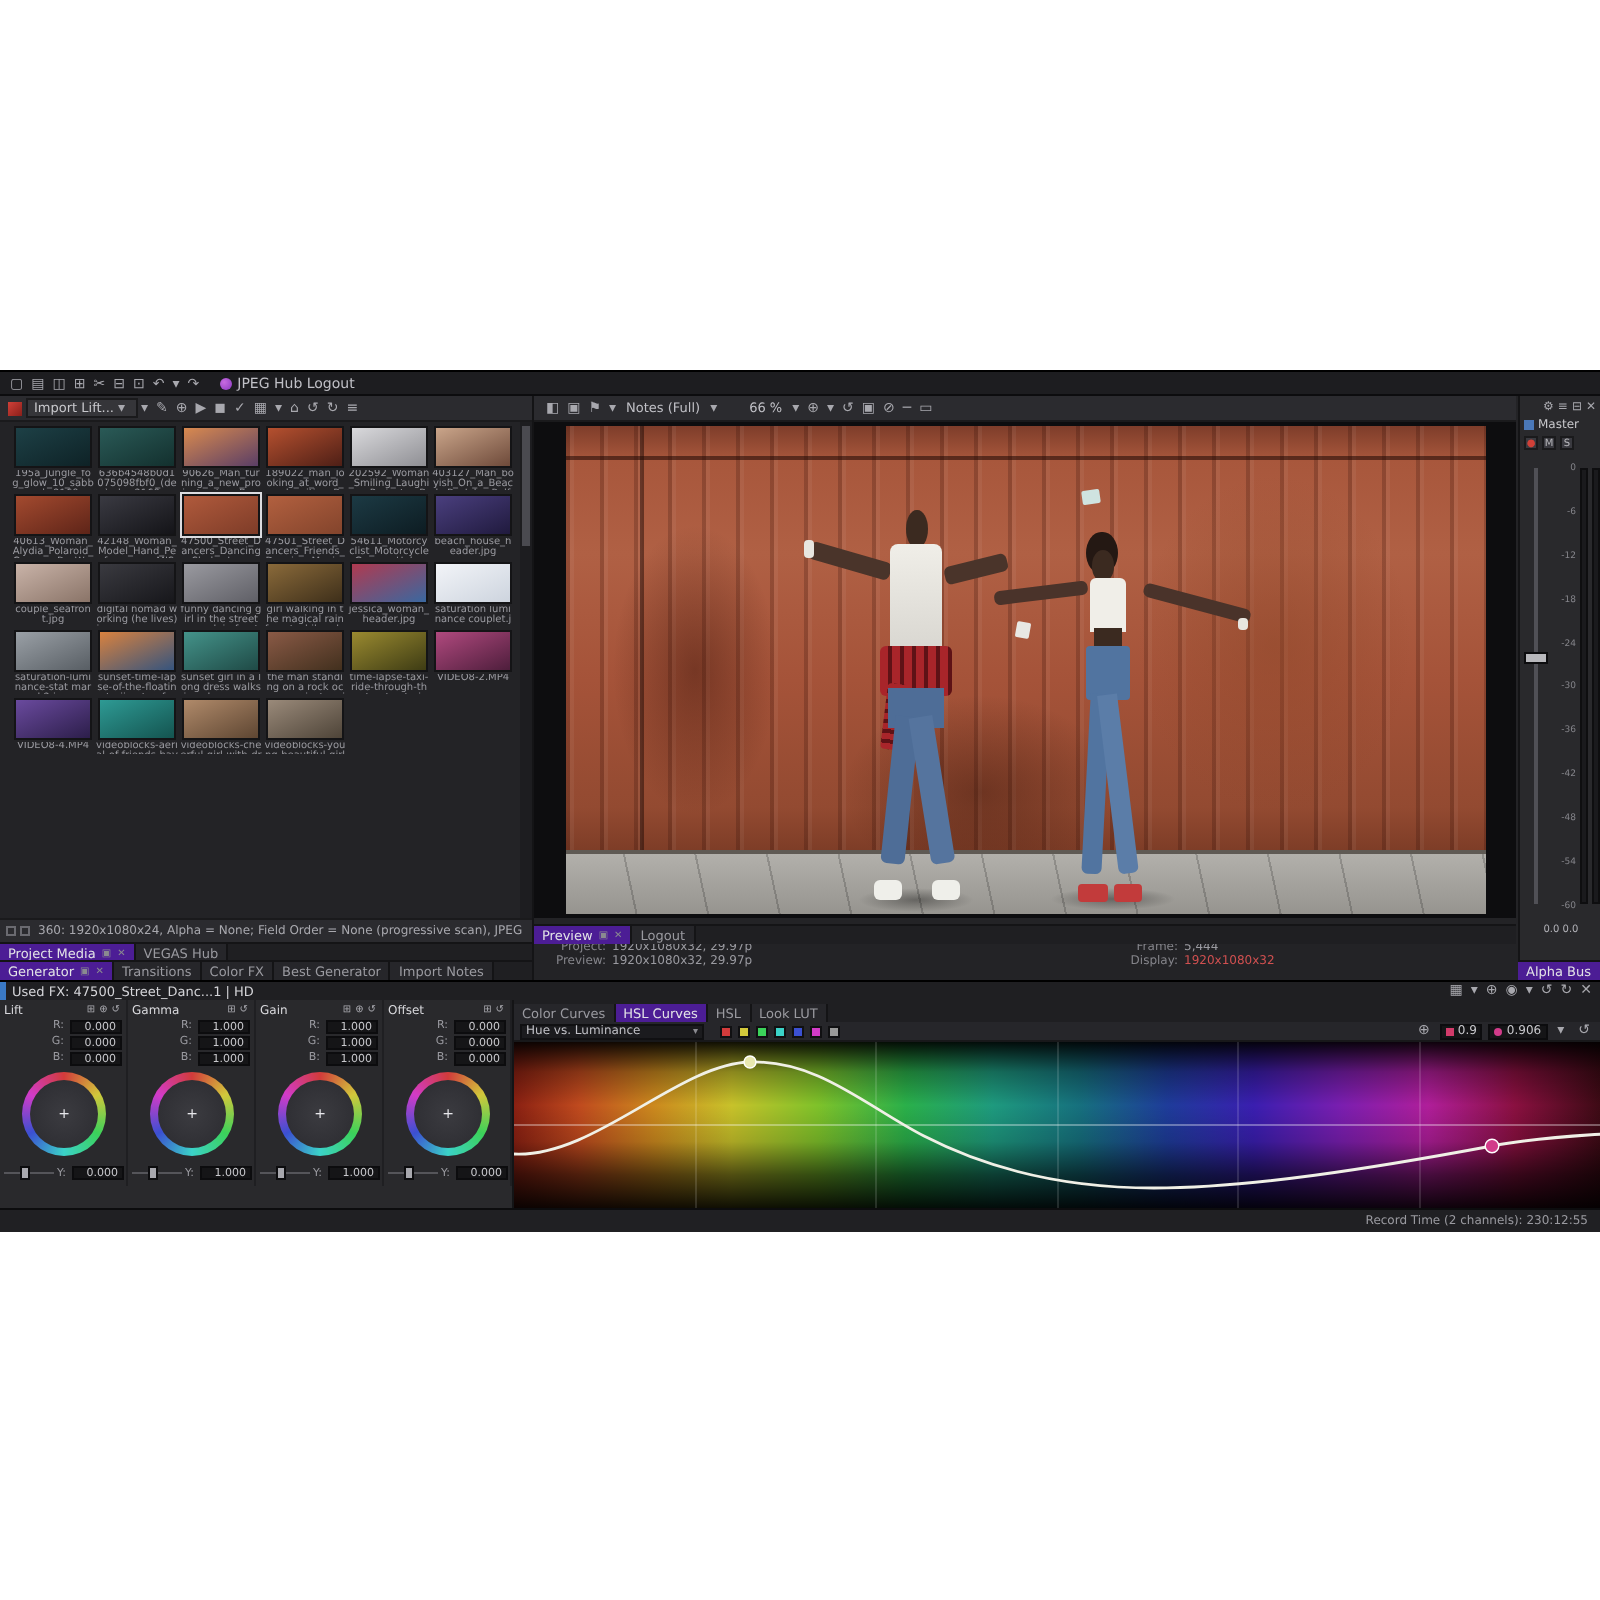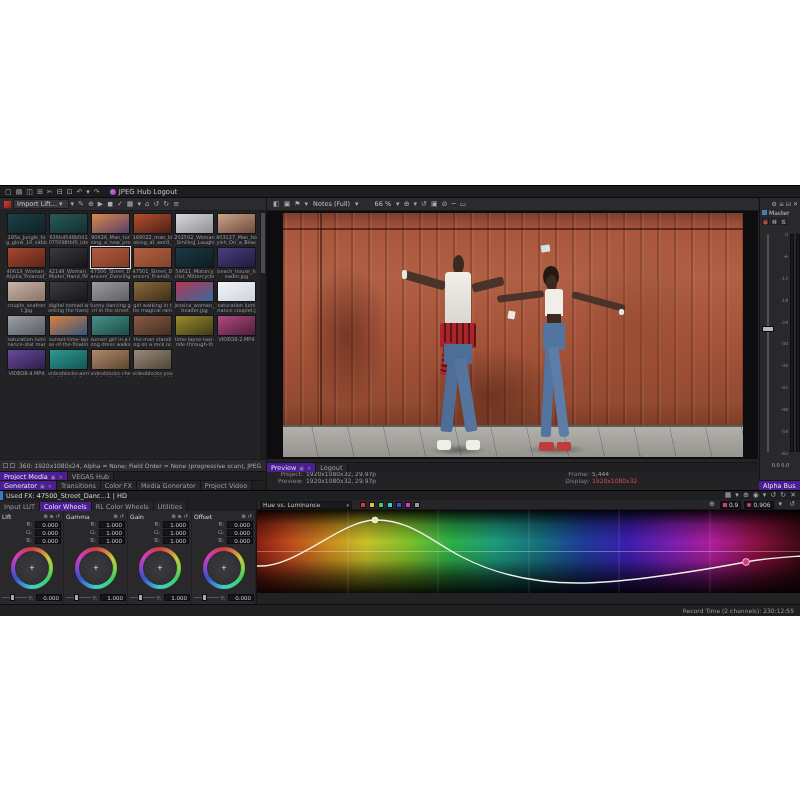--- a/index.html
+++ b/index.html
@@ -276,24 +276,24 @@
       <span class="tic">▣</span>
       <span class="tic">✕</span>
     </div>
     <div class="tab">
         <span>Transitions</span>
       </div>
     <div class="tab">
         <span>Color FX</span>
       </div>
     <div class="tab">
-        <span>Media Generator</span>
+        <span>Best Generator</span>
       </div>
     <div class="tab">
-        <span>Project Video</span>
+        <span>Import Notes</span>
       </div>
   </div>
 
   <div class="pv-divider"></div>
   <div class="pv-toolbar">
     <span><span class="icn">◧</span><span class="icn">▣</span><span class="icn">⚑</span><span class="icn">▾</span></span>
     <span class="pv-label">Notes (Full)</span>
     <span class="icn">▾</span>
     <span class="pv-label" style="margin-left:14px">66 %</span>
     <span><span class="icn">▾</span><span class="icn">⊕</span><span class="icn">▾</span><span class="icn">↺</span><span class="icn">▣</span><span class="icn">⊘</span><span class="icn">─</span><span class="icn">▭</span></span>
@@ -422,34 +422,20 @@
         <span class="icn">⊕</span>
         <span class="icn">◉</span>
         <span class="icn">▾</span>
         <span class="icn">↺</span>
         <span class="icn">↻</span>
         <span class="icn">✕</span>
       </div>
   </div>
 
   <div class="fx-left">
-    <div class="fx-tabs">
-      <div class="tab">
-          <span>Input LUT</span>
-        </div>
-      <div class="tab active">
-          <span>Color Wheels</span>
-        </div>
-      <div class="tab">
-          <span>RL Color Wheels</span>
-        </div>
-      <div class="tab">
-          <span>Utilities</span>
-        </div>
-    </div>
     <div class="wheels">
       <div class="wcol">
         <div class="wname">
             <span>Lift</span>
             <span class="icn">⊞</span>
             <span class="icn">⊕</span>
             <span class="icn">↺</span>
           </div>
         <div class="rgbrow">
             <span>R:</span>
@@ -559,20 +545,34 @@
               <span class="shandle"></span>
             </span>
             <span>Y:</span>
             <span class="valbox">0.000</span>
           </div>
       </div>
     </div>
   </div>
 
   <div class="fx-right">
+    <div class="fx-tabs">
+      <div class="tab">
+          <span>Color Curves</span>
+        </div>
+      <div class="tab active">
+          <span>HSL Curves</span>
+        </div>
+      <div class="tab">
+          <span>HSL</span>
+        </div>
+      <div class="tab">
+          <span>Look LUT</span>
+        </div>
+    </div>
     <div class="hsl-controls">
       <div class="ddown">
         <span>Hue vs. Luminance</span>
         <span class="arr">▾</span>
       </div>
       <div class="swatches">
           <span class="swatch" style="background: rgb(210, 59, 59);"></span>
           <span class="swatch" style="background: rgb(210, 200, 59);"></span>
           <span class="swatch" style="background: rgb(59, 210, 90);"></span>
           <span class="swatch" style="background: rgb(59, 210, 200);"></span>

